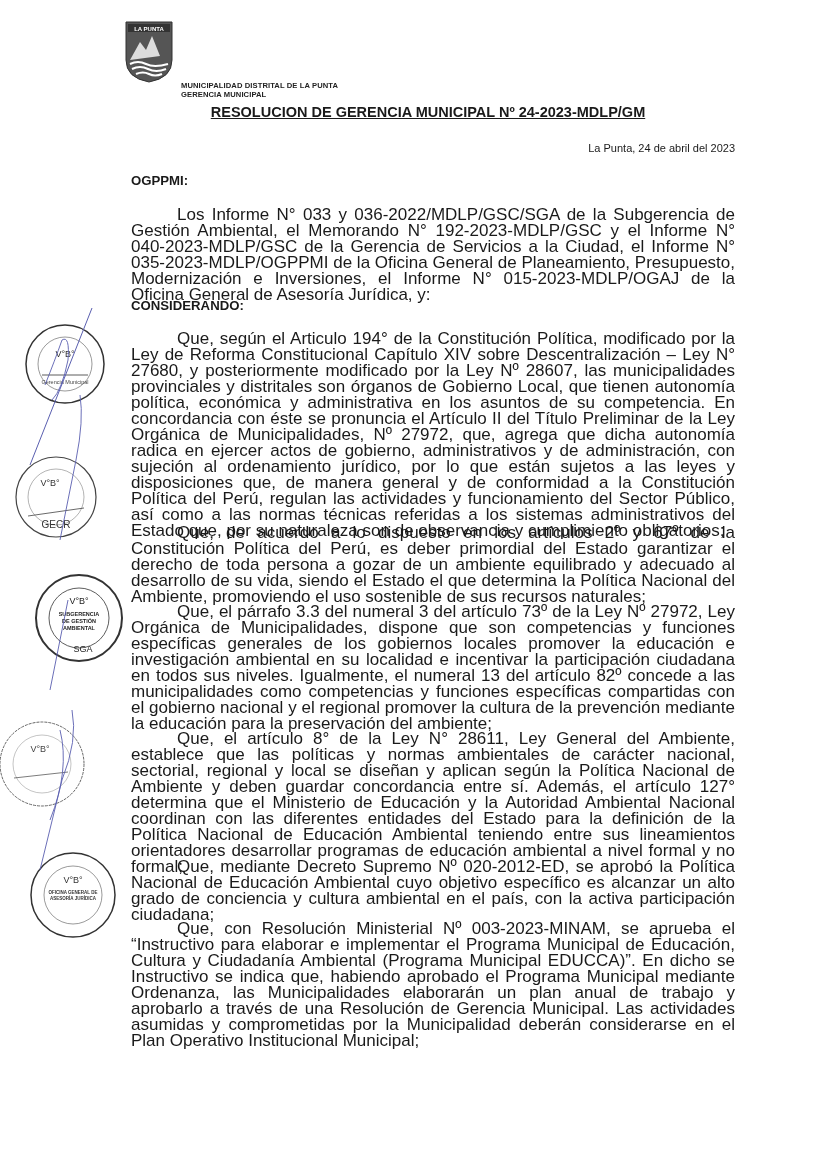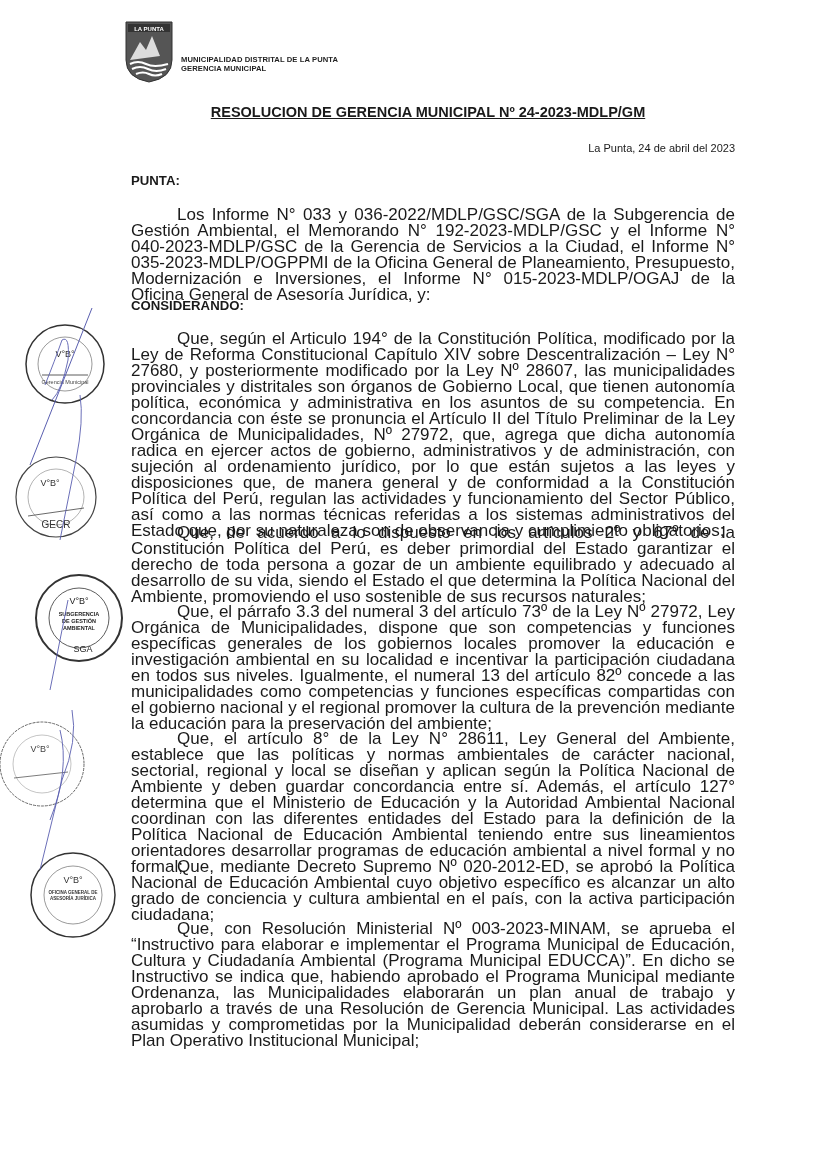--- a/index.html
+++ b/index.html
@@ -1,19 +1,19 @@
 <!DOCTYPE html>
 <html><head>
 <meta charset="utf-8">
 <style>
   html, body { margin: 0; padding: 0; background: #ffffff; }
   body { width: 826px; height: 1168px; position: relative; overflow: hidden;
          font-family: "Liberation Sans", sans-serif; color: #1a1a1a; }
   .logo { position: absolute; left: 124px; top: 20px; width: 50px; height: 64px; }
-  .org { position: absolute; left: 181px; top: 55px; font-size: 7.6px; line-height: 9px;
+  .org { position: absolute; left: 181px; top: 81px; font-size: 7.6px; line-height: 9px;
          font-weight: bold; color: #222; letter-spacing: 0.1px; }
   .title { position: absolute; left: 0; width: 826px; top: 104px; text-align: center;
            font-size: 14.5px; font-weight: bold; text-decoration: underline; padding-left: 30px; box-sizing: border-box; }
   .date { position: absolute; right: 91px; top: 142px; font-size: 11px; }
   .heading { position: absolute; left: 131px; font-size: 13.2px; font-weight: bold; }
   .para { position: absolute; left: 131px; width: 604px; font-size: 17px; line-height: 16px;
           text-align: justify; }
   .para .indent { display: inline-block; width: 46px; }
   .stamp { position: absolute; width: 92px; height: 92px; }
   .scribble { position: absolute; }
@@ -31,21 +31,21 @@
   <path d="M12 54 Q19 51 25 54 T38 54" stroke="#fff" stroke-width="2" fill="none"></path>
 </svg>
 <div class="org">
   <div>MUNICIPALIDAD DISTRITAL DE LA PUNTA</div>
   <div>GERENCIA MUNICIPAL</div>
 </div>
 
 <div class="title">RESOLUCION DE GERENCIA MUNICIPAL Nº 24-2023-MDLP/GM</div>
 <div class="date">La Punta, 24 de abril del 2023</div>
 
-<div class="heading" style="top:173px;">PUNTA:</div>
+<div class="heading" style="top:173px;">OGPPMI:</div>
 <div class="para" style="top:207px;"><span class="indent"></span><span>Los Informe N° 033 y 036-2022/MDLP/GSC/SGA de la Subgerencia de Gestión Ambiental, el Memorando N° 192-2023-MDLP/GSC y el Informe N° 040-2023-MDLP/GSC de la Gerencia de Servicios a la Ciudad, el Informe N° 035-2023-MDLP/OGPPMI de la Oficina General de Planeamiento, Presupuesto, Modernización e Inversiones, el Informe N° 015-2023-MDLP/OGAJ de la Oficina General de Asesoría Jurídica, y:</span></div>
 
 <div class="heading" style="top:298px;text-align:center;">CONSIDERANDO:</div>
 
 <div class="para" style="top:331px;"><span class="indent"></span><span>Que, según el Articulo 194° de la Constitución Política, modificado por la Ley de Reforma Constitucional Capítulo XIV sobre Descentralización – Ley N° 27680, y posteriormente modificado por la Ley Nº 28607, las municipalidades provinciales y distritales son órganos de Gobierno Local, que tienen autonomía política, económica y administrativa en los asuntos de su competencia. En concordancia con éste se pronuncia el Artículo II del Título Preliminar de la Ley Orgánica de Municipalidades, Nº 27972, que, agrega que dicha autonomía radica en ejercer actos de gobierno, administrativos y de administración, con sujeción al ordenamiento jurídico, por lo que están sujetos a las leyes y disposiciones que, de manera general y de conformidad a la Constitución Política del Perú, regulan las actividades y funcionamiento del Sector Público, así como a las normas técnicas referidas a los sistemas administrativos del Estado que, por su naturaleza son de observancia y cumplimiento obligatorios;</span></div>
 <div class="para" style="top:525px;"><span class="indent"></span><span>Que, de acuerdo a lo dispuesto en los artículos 2º y 67º de la Constitución Política del Perú, es deber primordial del Estado garantizar el derecho de toda persona a gozar de un ambiente equilibrado y adecuado al desarrollo de su vida, siendo el Estado el que determina la Política Nacional del Ambiente, promoviendo el uso sostenible de sus recursos naturales;</span></div>
 <div class="para" style="top:604px;"><span class="indent"></span><span>Que, el párrafo 3.3 del numeral 3 del artículo 73º de la Ley Nº 27972, Ley Orgánica de Municipalidades, dispone que son competencias y funciones específicas generales de los gobiernos locales promover la educación e investigación ambiental en su localidad e incentivar la participación ciudadana en todos sus niveles. Igualmente, el numeral 13 del artículo 82º concede a las municipalidades como competencias y funciones específicas compartidas con el gobierno nacional y el regional promover la cultura de la prevención mediante la educación para la preservación del ambiente;</span></div>
 <div class="para" style="top:731px;"><span class="indent"></span><span>Que, el artículo 8° de la Ley N° 28611, Ley General del Ambiente, establece que las políticas y normas ambientales de carácter nacional, sectorial, regional y local se diseñan y aplican según la Política Nacional de Ambiente y deben guardar concordancia entre sí. Además, el artículo 127° determina que el Ministerio de Educación y la Autoridad Ambiental Nacional coordinan con las diferentes entidades del Estado para la definición de la Política Nacional de Educación Ambiental teniendo entre sus lineamientos orientadores desarrollar programas de educación ambiental a nivel formal y no formal;</span></div>
 <div class="para" style="top:859px;"><span class="indent"></span><span>Que, mediante Decreto Supremo Nº 020-2012-ED, se aprobó la Política Nacional de Educación Ambiental cuyo objetivo específico es alcanzar un alto grado de conciencia y cultura ambiental en el país, con la activa participación ciudadana;</span></div>
 <div class="para" style="top:921px;"><span class="indent"></span><span>Que, con Resolución Ministerial Nº 003-2023-MINAM, se aprueba el “Instructivo para elaborar e implementar el Programa Municipal de Educación, Cultura y Ciudadanía Ambiental (Programa Municipal EDUCCA)”. En dicho se Instructivo se indica que, habiendo aprobado el Programa Municipal mediante Ordenanza, las Municipalidades elaborarán un plan anual de trabajo y aprobarlo a través de una Resolución de Gerencia Municipal. Las actividades asumidas y comprometidas por la Municipalidad deberán considerarse en el Plan Operativo Institucional Municipal;</span></div>

